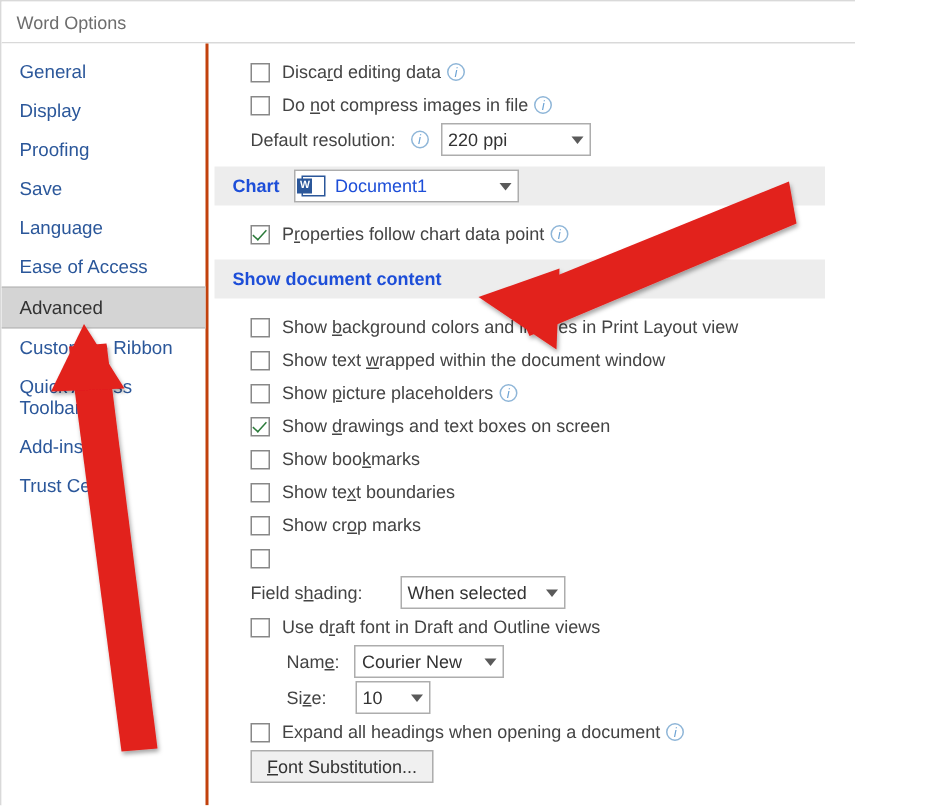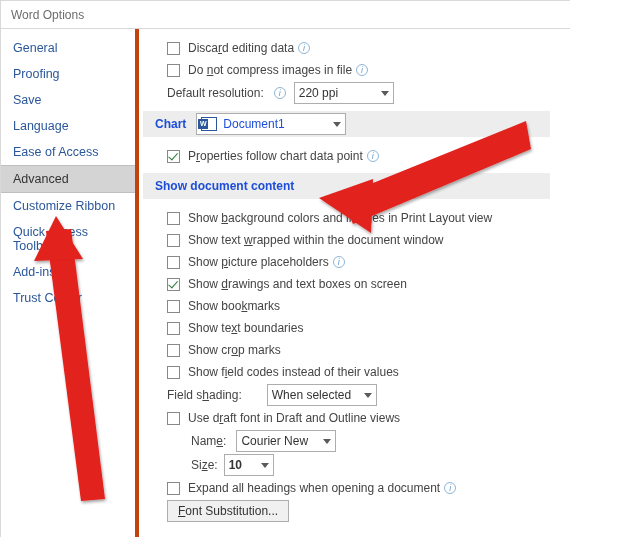--- a/index.html
+++ b/index.html
@@ -1,20 +1,20 @@
 <!DOCTYPE html>
 <html><head>
 <meta charset="utf-8">
 <style>
   * { box-sizing: border-box; font-family: "Segoe UI", Tahoma, sans-serif; }
   body { margin: 0; background: #fff; font-size: 12px; color: #333; }
   .window { width: 570px; height: 537px; position: relative; overflow: hidden; border-top:1px solid #d9d9d9; border-left:1px solid #d9d9d9;}
   .titlebar { height: 28px; line-height: 28px; padding-left: 10px; color: #6d6d6d; font-size: 12px; border-bottom: 1px solid #d9d9d9; background:#fff;}
   .body { display: flex; height: calc(100% - 28px); }
-  .sidebar { width: 138px; border-right: 4px solid #c2410c; padding: 6px 0 0 0; background:#fff;}
+  .sidebar { width: 138px; border-right: 2px solid #c2410c; padding: 6px 0 0 0; background:#fff;}
   .nav-item { padding: 6px 12px 6px 12px; color: #2b579a; cursor: default; font-size:12.5px; }
   .nav-item.sel { background: #d4d4d4; border-top:1px solid #bfbfbf; border-bottom:1px solid #bfbfbf; color:#333; }
   .main { flex: 1; padding: 8px 16px 0 0; position:relative; overflow:hidden;}
   .row { display:flex; align-items:center; min-height:22px; padding:1px 0 1px 28px; }
   .cb { width:13px; height:13px; border:1px solid #888; margin-right:8px; display:inline-flex; align-items:center; justify-content:center; background:#fff; flex:0 0 auto;}
   .cb.checked::before { content:""; width:8px; height:4px; border-left:1.6px solid #2b7b3a; border-bottom:1.6px solid #2b7b3a; transform:rotate(-48deg) translate(0.5px,-1px);}
   .lbl { color:#444; }
   .und { text-decoration:underline; text-decoration-thickness:1px; text-underline-offset:1px;}
   .info { display:inline-block; width:12px; height:12px; border:1px solid #8fb6d8; border-radius:50%; color:#6da3d4; font-size:9px; line-height:10px; text-align:center; margin-left:4px; vertical-align:middle;}
   .info::before{content:"i"; font-style:italic;}
@@ -32,20 +32,21 @@
   .arrow-svg { position:absolute; left:0; top:0; pointer-events:none; }
 </style>
 </head>
 <body>
 <div class="window">
 
   <div class="titlebar">Word Options</div>
   <div class="body">
     <div class="sidebar">
       <div class="nav-item">General</div>
+      <div class="nav-item">Display</div>
       <div class="nav-item">Proofing</div>
       <div class="nav-item">Save</div>
       <div class="nav-item">Language</div>
       <div class="nav-item">Ease of Access</div>
       <div class="nav-item sel">Advanced</div>
       <div class="nav-item">Customize Ribbon</div>
       <div class="nav-item">Quick Access Toolbar</div>
       <div class="nav-item">Add-ins</div>
       <div class="nav-item">Trust Center</div>
     </div>
@@ -125,21 +126,20 @@
         <span class="lbl">Show te<span class="und">x</span>t boundaries</span>
 
       </div>
       <div class="row">
         <span class="cb"></span>
         <span class="lbl">Show cr<span class="und">o</span>p marks</span>
 
       </div>
       <div class="row">
         <span class="cb"></span>
-        <span class="lbl">Show f<span class="und">i</span>eld codes instead of their values</span>
 
       </div>
       <div class="row">
         <span class="field-lbl">Field s<span class="und">h</span>ading:</span>
 
         <span class="selbox" style="width:110px; margin-left:19px;text-align:center;">
           <span>When selected</span>
           <span style="flex:1"></span>
             <span class="caret"></span>
         </span>
@@ -154,21 +154,21 @@
 
         <span class="selbox" style="width:100px; margin-left:4px;">
           <span>Courier New</span>
           <span style="flex:1"></span>
             <span class="caret"></span>
         </span>
       </div>
       <div class="row indent1">
         <span class="field-lbl">Si<span class="und">z</span>e:</span>
 
-        <span class="selbox" style="width:50px; font-weight:bold;">
+        <span class="selbox" style="width:50px; margin-left:13px;">
           <span>10</span>
           <span style="flex:1"></span>
             <span class="caret"></span>
         </span>
       </div>
       <div class="row">
         <span class="cb"></span>
         <span class="lbl">Expand all headings when opening a document</span>
         <span class="info"></span>
 

